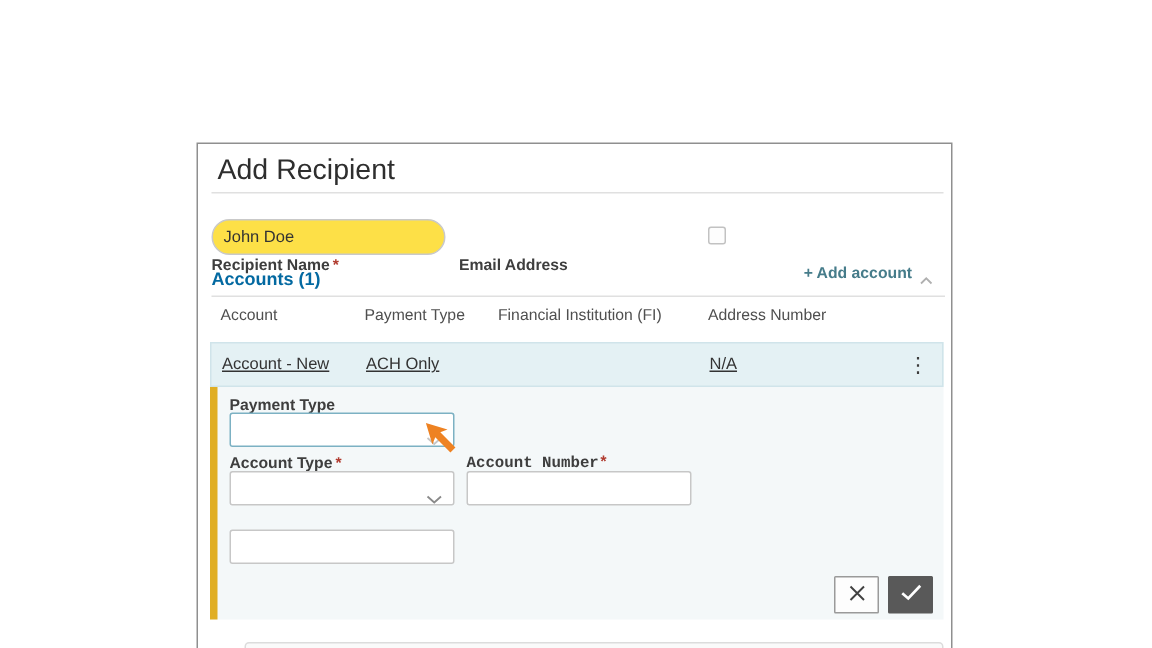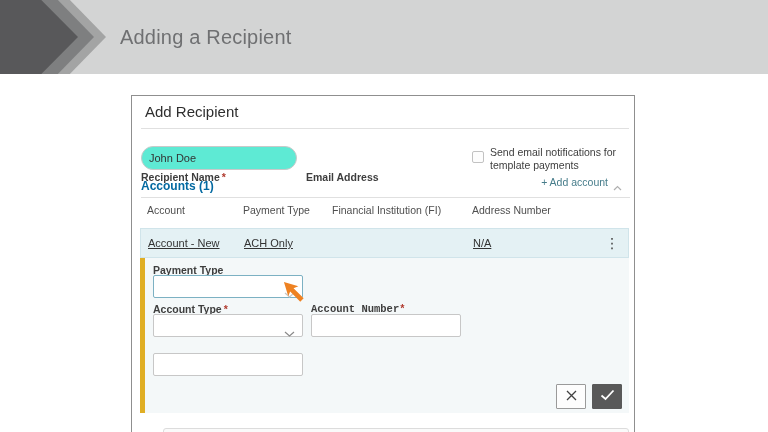--- a/index.html
+++ b/index.html
@@ -17,40 +17,40 @@
   .chev-dark  { background:#58585a; clip-path:polygon(-46px -88px, 78px 37px, -46px 162px); }
   .topbar-title {
     position:absolute; left:120px; top:0; height:74px; line-height:74px;
     font-size:20px; color:#6f7072; letter-spacing:0.2px;
   }
   
   .dialog {
     position:absolute; left:131px; top:95px; width:504px; height:345px;
     background:#fff; border:1px solid #8f8f8f; box-sizing:border-box; overflow:hidden;
   }
-  .dlg-title { position:absolute; left:13px; top:7px; font-size:15px; color:#2e2e2e; }
+  .dlg-title { position:absolute; left:13px; top:7px; font-size:19px; color:#2e2e2e; }
   .divider { position:absolute; height:1px; background:#e0e0e0; }
   .d1 { left:9px; top:32px; width:488px; }
   .d2 { left:9px; top:101px; width:489px; }
   .lbl { position:absolute; font-size:10.5px; font-weight:bold; color:#3e3e3e; white-space:nowrap;margin-top:37px; }
   .req { color:#b03a2e; margin-left:2px; }
   .req.tight { margin-left:0; }
   .txt-input {
     position:absolute; box-sizing:border-box; height:24px;
-    border:1px solid #c9c9c9; border-radius:12px; background:#5eead4;
+    border:1px solid #c9c9c9; border-radius:12px; background:#fde047;
     font-family:"Liberation Sans", sans-serif; font-size:11px; color:#333;
     padding:0 7px; outline:none;
   }
   .cb {
     position:absolute; left:340px; top:55px; width:12px; height:12px; margin:0;
     -webkit-appearance:none; appearance:none; border:1px solid #c2c2c2; border-radius:2px; background:#fdfdfd;
   }
   .cb-label { position:absolute; left:358px; top:50px; width:142px; font-size:10.5px; color:#3e3e3e; line-height:13px; }
   .accounts-heading { position:absolute; left:9px; top:83px; font-size:12px; font-weight:bold; color:#0369a1; }
-  .add-account { position:absolute; right:14px; top:80px; font-size:10.5px; color:#467c8a; cursor:pointer; }
+  .add-account { position:absolute; right:14px; top:80px; font-size:10.5px; color:#467c8a; cursor:pointer;font-weight:bold; }
   .collapse-ic { position:absolute; right:0px; top:81px; }
   
   .th { position:absolute; top:108px; font-size:10.5px; color:#4f4f4f; white-space:nowrap; }
   .acct-row {
     position:absolute; left:8px; top:132px; width:489px; height:30px; box-sizing:border-box;
     background:#e4f1f4; border:1px solid #d0e4ea;
   }
   .td { position:absolute; top:0; line-height:28px; font-size:11px; color:#333; white-space:nowrap;text-decoration:underline; }
   .kebab { position:absolute; right:8px; top:0; width:16px; height:28px; text-align:center;
     line-height:28px; font-size:14px; color:#3c3c3c; cursor:pointer; }
@@ -86,44 +86,35 @@
   .next-edge {
     position:absolute; left:31px; top:332px; width:466px; height:12px; box-sizing:border-box;
     background:#fafafa; border:1px solid #dcdcdc; border-radius:3px 3px 0 0;
   }
 </style>
 </head>
 <body>
 
 <div class="screen">
 
-  <div class="topbar">
-    <div class="chevrons">
-      <div class="layer chev-light"></div>
-      <div class="layer chev-mid"></div>
-      <div class="layer chev-dark"></div>
-    </div>
-    <div class="topbar-title">Adding a Recipient</div>
-  </div>
 
   <div class="dialog">
     <div class="dlg-title">Add Recipient</div>
     <div class="divider d1"></div>
 
     <div class="lbl" style="left:9px; top:38px;">
       <span>Recipient Name</span><span class="req">*</span>
     </div>
     <input class="txt-input" style="left: 9px; top: 50px; width: 156px;" type="text" value="John Doe">
 
     <div class="lbl" style="left:174px; top:38px;">
       <span>Email Address</span>
     </div>
 
     <input type="checkbox" class="cb" style="">
-    <div class="cb-label">Send email notifications for template payments</div>
 
     <div class="accounts-heading">Accounts (1)</div>
     <div class="add-account" style="right:26px;">+ Add account</div>
     <div class="collapse-ic" style="right:12px;">
       <svg width="9" height="6" viewBox="0 0 9 6">
           <path d="M1 5 L4.5 1.5 L8 5" fill="none" stroke="#b0b0b0" stroke-width="1.2"></path>
         </svg>
     </div>
     <div class="divider d2"></div>
 

